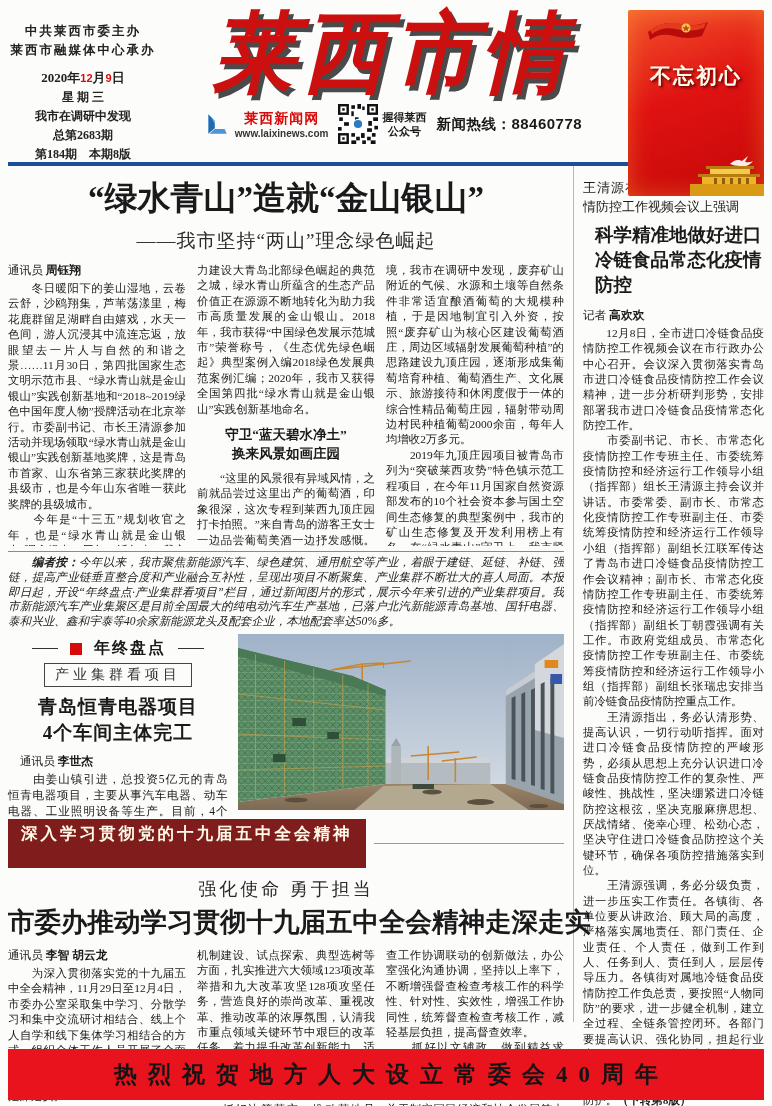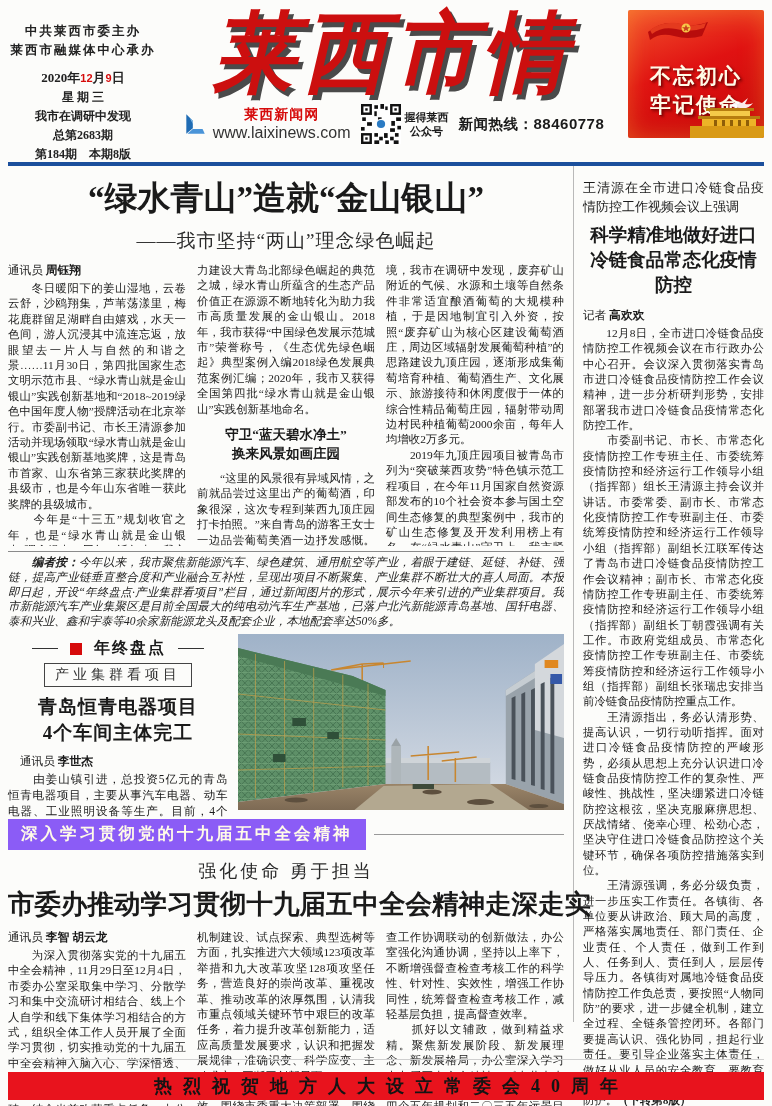--- a/index.html
+++ b/index.html
@@ -18,28 +18,28 @@
   .mh-center { position:relative; text-align:center; }
   .paper-title {
     font-size:84px; line-height:92px; font-weight:900; color:#cc0f0f;
     font-style:italic; letter-spacing:6px; white-space:nowrap;
     text-shadow:4px 4px 0 #4a4a4a; transform:scaleY(1.05);
   }
   .mh-bottom-row { display:flex; align-items:center; justify-content:center; gap:10px; margin-top:4px; }
   .site-block { display:flex; align-items:center; gap:5px; }
   .site-text { text-align:center; }
   .site-name { color:#d60b0b; font-weight:bold; font-size:14px; font-family:"Liberation Sans",sans-serif; letter-spacing:1px; }
-  .site-url { font-size:16px; font-weight:normal; color:#333; font-family:"Liberation Sans",sans-serif; }
+  .site-url { font-size:10px; font-weight:bold; color:#333; font-family:"Liberation Sans",sans-serif; }
   .qr-block { display:flex; align-items:center; gap:4px; }
   .qr-caption { font-size:11px; font-weight:bold; line-height:14px; text-align:center; }
   .hotline { font-size:14.5px; font-weight:bold; letter-spacing:0.5px; }
   .hotline .num { font-family:"Liberation Sans",sans-serif; font-size:15px; }
   
   .poster {
-    position:relative; border-radius:2px; overflow:hidden; height:128px; margin-top:2px;
+    position:relative; border-radius:2px; overflow:hidden; height:186px; margin-top:2px;
     background:linear-gradient(160deg,#f3542c 0%,#e01212 45%,#c40808 100%);
     box-shadow:inset 0 0 24px rgba(255,200,60,.35);
   }
   .poster-text { position:absolute; top:52px; width:100%; text-align:center;
     font-weight:900; font-size:21px; line-height:29px; letter-spacing:2px;
     color:#fffbe8; text-shadow:1px 1px 0 #8f0505, 2px 2px 3px #6d0404; }
   .poster svg { position:absolute; }
   
   .blue-rule { height:4px; background:#1b4f9c; margin:2px 8px 0 8px; }
   
@@ -70,36 +70,36 @@
   .badge-title { font-weight:900; font-size:16px; letter-spacing:2px; }
   .badge-sub { display:inline-block; border:1px solid #444; padding:2px 10px; margin-top:4px;
     font-size:14px; letter-spacing:4px; color:#333; }
   .yearend-headline { font-size:19px; font-weight:900; line-height:26px; margin-top:7px; letter-spacing:1px; }
   .yearend-left .byline { text-align:left; margin-top:8px; padding-left:12px; }
   .yearend-left .bodytext { text-align:justify; font-size:11.6px; line-height:16.2px; letter-spacing:0.5px; }
   .photo { flex:1; }
   .photo svg { display:block; width:100%; height:176px; }
   
   .plenum-banner-row { display:flex; align-items:center; margin-top:9px; }
-  .plenum-banner { background:#8b5cf6; color:#fffbe8; font-weight:900; font-size:16.5px;
-    letter-spacing:3px; padding:4px 13px 5px 13px; }
+  .plenum-banner { background:#7f1d1d; color:#fffbe8; font-weight:900; font-size:16.5px;
+    letter-spacing:3px; padding:4px 13px 23px 13px; }
   .plenum-banner-line { flex:1; height:1px; background:#999; margin-left:8px; }
   .plenum-kicker { text-align:center; font-size:18px; letter-spacing:3px; margin-top:9px; color:#2a2a2a; }
   .plenum-headline { text-align:center; font-size:26.5px; font-weight:900; margin-top:3px; white-space:nowrap; }
   .plenum-cols { margin-top:8px; height:180px; }
   
   .side-lede { font-size:13px; line-height:19px; margin-top:12px; text-align:justify; }
-  .side-headline { text-align:center; font-weight:900; font-size:18.5px; line-height:25px; margin:7px 0 10px 0; }
+  .side-headline { font-weight:900; font-size:18.5px; line-height:25px; margin:7px 0 10px 12px; }
   .side-col .bodytext { font-size:11.4px; line-height:15.35px; }
   
   .pre-footer-line { position:absolute; left:8px; right:8px; bottom:46px; height:1px; background:#cfcfcf; }
   .footer-banner {
-    position:absolute; left:8px; right:8px; bottom:6px; height:28px;
+    position:absolute; left:8px; right:8px; bottom:6px; height:51px;
     background:#e8131d; display:flex; align-items:center; justify-content:center;
-    font-weight:900; font-size:18px; letter-spacing:11px; color:#141414; padding-left:11px;
+    font-weight:900; font-size:23px; letter-spacing:11px; color:#141414; padding-left:11px;
   }
 </style>
 </head>
 <body>
 
 <div class="page">
 
   <header class="masthead">
     <div class="mh-left">
       <div class="org">中共莱西市委主办</div>
@@ -177,21 +177,20 @@
 
     <div class="poster">
       <svg style="top:6px;left:14px;" width="70" height="34" viewBox="0 0 70 34">
         <path d="M6 16 Q20 4 38 8 Q54 11 66 6 L60 20 Q46 24 32 20 Q18 16 8 24 Z" fill="#b80c0c"></path>
         <path d="M8 14 Q22 4 40 8 Q54 11 64 7 L62 12 Q48 17 34 13 Q20 10 10 18 Z" fill="#e43a1e"></path>
         <circle cx="44" cy="12" r="4.5" fill="#f7c948"></circle>
         <path d="M44 8.5 L45.1 11.2 L48 11.3 L45.7 13 L46.5 15.8 L44 14.1 L41.5 15.8 L42.3 13 L40 11.3 L42.9 11.2 Z" fill="#c8431e"></path>
       </svg>
       <div class="poster-text">
         <div>不忘初心</div>
-        <div>牢记使命</div>
       </div>
       <svg style="bottom:26px;right:10px;" width="26" height="16" viewBox="0 0 26 16">
         <path d="M2 10 Q8 4 14 7 L20 2 L17 8 Q22 9 25 7 Q20 14 12 12 Q6 12 2 10 Z" fill="#fff" opacity="0.92"></path>
       </svg>
       <svg style="bottom:0;right:0;" width="92" height="34" viewBox="0 0 92 34">
         <rect x="18" y="22" width="74" height="12" fill="#d99a16"></rect>
         <rect x="30" y="14" width="54" height="8" fill="#edb427"></rect>
         <rect x="38" y="6" width="40" height="8" fill="#f5c94a"></rect>
         <rect x="34" y="4" width="48" height="3" fill="#b87c10"></rect>
         <rect x="26" y="12" width="62" height="3" fill="#b87c10"></rect>

